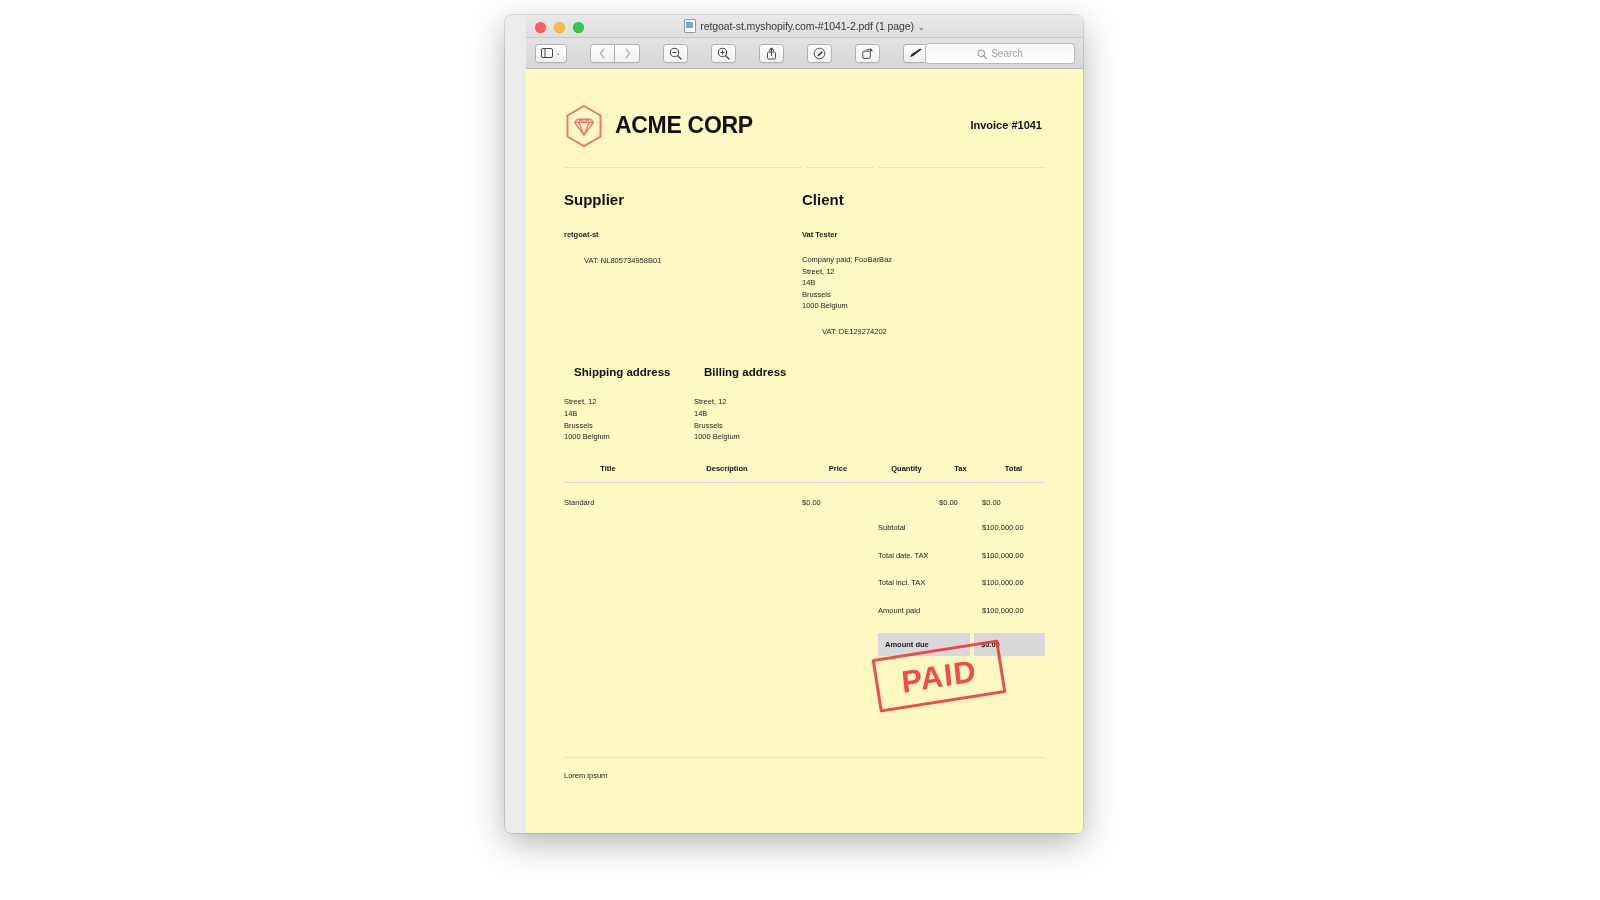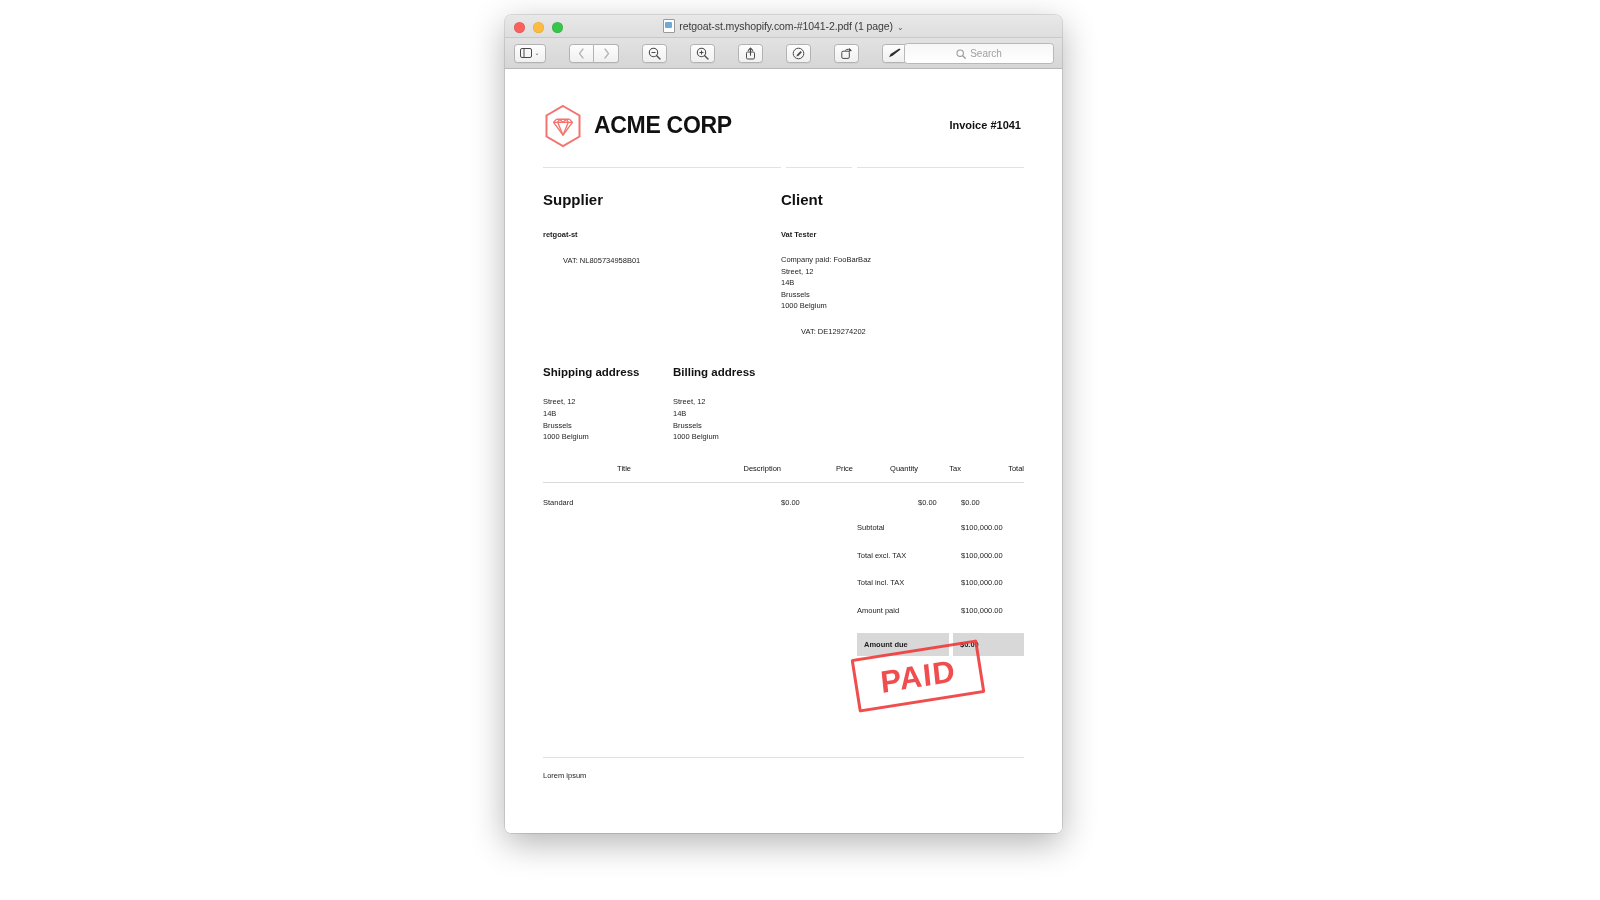--- a/index.html
+++ b/index.html
@@ -24,20 +24,21 @@
   #preview-window {
     position: absolute;
     left: 505px;
     top: 15px;
     width: 557px;
     height: 818px;
     background: #ebebeb;
     border-radius: 6px;
     box-shadow: 0 10px 34px rgba(0,0,0,0.30), 0 0 0 0.5px rgba(0,0,0,0.22);
     overflow: hidden;
+    padding-left: 21px;
   }
 
   
   #titlebar {
     position: relative;
     height: 22px;
     background: linear-gradient(to bottom, #e9e8e8 0%, #dedede 100%);
     border-bottom: 1px solid #c9c8c8;
   }
   .traffic {
@@ -174,21 +175,21 @@
     height: 766px;
     background: #ebebeb;
     overflow: hidden;
   }
   #pdf-page {
     position: absolute;
     left: 0;
     top: 0;
     width: 557px;
     height: 766px;
-    background: #ffffff;
+    background: #fef9c3;
     box-sizing: border-box;
   }
 
   
   #invoice {
     position: absolute;
     left: 38px;
     top: 26px;
     width: 481px;
     color: #1d1d1d;
@@ -259,35 +260,35 @@
     display: flex;
     margin-bottom: 20px;
   }
   #pay-meta { width: 238px; padding-top: 7px; }
   #pay-meta .m-line { margin-bottom: 12px; }
   #pay-meta .m-line:last-child { margin-bottom: 0; }
 
   #addr-cols { display: flex; flex: 1; }
   .addr-block { width: 130px; }
   .addr-block h3 {
-    margin: 0 0 15px 0;
+    margin: 0 0 15px 10px;
     font-size: 11.5px;
     font-weight: 700;
     color: #111111;
   }
 
   
   #items {
     width: 100%;
     border-collapse: collapse;
     font-size: 7.5px;
   }
   #items th {
-    text-align: right;
-    font-weight: 400;
+    text-align: center;
+    font-weight: 700;
     padding: 0 0 7px 0;
     border-bottom: 1px solid #d9d9d9;
     color: #111111;
   }
   #items td {
     padding: 13px 0 0 0;
     vertical-align: top;
     color: #1d1d1d;
   }
   #items tbody tr:first-child td { padding-top: 14px; }
@@ -589,21 +590,21 @@
               </tr>
             </tbody>
           </table>
 
           <div id="totals">
             <div class="tot-row">
               <span class="lbl">Subtotal</span>
               <span class="val">$100,000.00</span>
             </div>
             <div class="tot-row">
-              <span class="lbl">Total excl. TAX</span>
+              <span class="lbl">Total date. TAX</span>
               <span class="val">$100,000.00</span>
             </div>
             <div class="tot-row">
               <span class="lbl">Total incl. TAX</span>
               <span class="val">$100,000.00</span>
             </div>
             <div class="tot-row">
               <span class="lbl">Amount paid</span>
               <span class="val">$100,000.00</span>
             </div>

